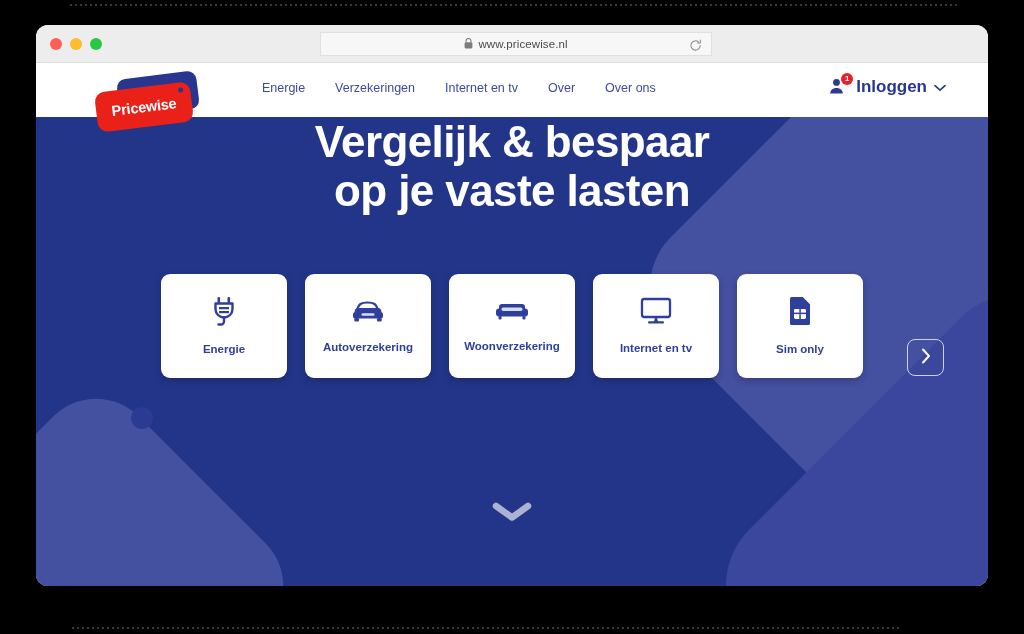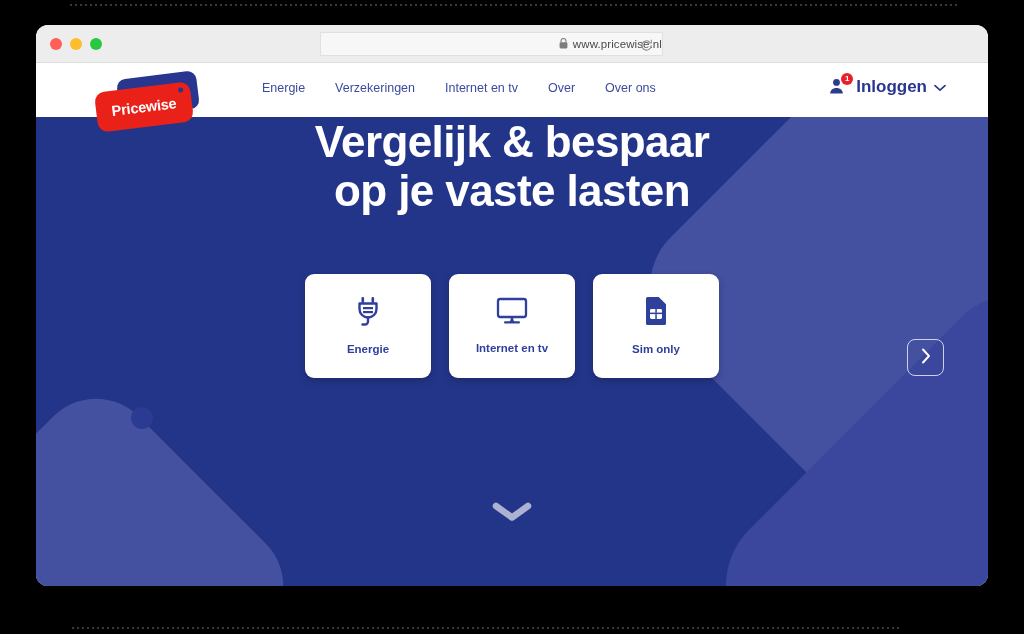--- a/index.html
+++ b/index.html
@@ -63,28 +63,28 @@
   }
   .light { width: 12px; height: 12px; border-radius: 50%; }
   .light.red    { background: #ff5f57; }
   .light.yellow { background: #ffbd2e; }
   .light.green  { background: #28c840; }
 
   .urlbar {
     position: absolute;
     left: 284px;
     top: 7px;
-    width: 343px;
+    width: 392px;
     height: 24px;
     background: #f7f7f7;
     border: 1px solid #e0e0e0;
     border-radius: 0;
     display: flex;
     align-items: center;
-    justify-content: flex-end;
+    justify-content: center;
   }
   .url-inner { display: flex; align-items: center; gap: 5px; }
   .lock-icon { display: block; }
   .url-text {
     font-size: 11.5px;
     color: #4a4a4a;
     letter-spacing: 0.1px;
   }
   .reload-icon {
     position: absolute;
@@ -410,21 +410,46 @@
                 <rect x="17.5" y="1" width="2.6" height="6" rx="1.2" fill="#2f3f9c"></rect>
                 <path d="M5.5 7.5h17v5.5a8.5 8.5 0 0 1-8.5 8.5 8.5 8.5 0 0 1-8.5-8.5z" fill="none" stroke="#2f3f9c" stroke-width="2.4" stroke-linejoin="round"></path>
                 <rect x="9" y="11" width="10" height="2.2" fill="#2f3f9c"></rect>
                 <rect x="9" y="15" width="10" height="2.2" fill="#2f3f9c"></rect>
                 <path d="M14 21.5v4a3 3 0 0 1-3 3H8.5" fill="none" stroke="#2f3f9c" stroke-width="2.4" stroke-linecap="round"></path>
               </svg>
             </span>
             <span class="card-label">Energie</span>
           </div>
 
-
+          <div class="card">
+            <span class="card-icon">
+              <svg width="34" height="26" viewBox="0 0 34 26">
+                <path d="M4 16.5c-1.2-4 0.5-6.5 2.8-6.5h20.4c2.3 0 4 2.5 2.8 6.5z" fill="#2f3f9c"></path>
+                <rect x="2" y="14" width="30" height="6.5" rx="2.6" fill="#2f3f9c"></rect>
+                <rect x="10.5" y="15.2" width="13" height="2.6" rx="1.2" fill="#d8dcef"></rect>
+                <rect x="3.2" y="20" width="5" height="3.4" rx="1.5" fill="#2f3f9c"></rect>
+                <rect x="25.8" y="20" width="5" height="3.4" rx="1.5" fill="#2f3f9c"></rect>
+                <path d="M6.5 10.5c1.5-4 3-6 10-6s8.5 2 10 6" fill="none" stroke="#2f3f9c" stroke-width="2.2" stroke-linecap="round"></path>
+              </svg>
+            </span>
+            <span class="card-label">Autoverzekering</span>
+          </div>
+
+          <div class="card">
+            <span class="card-icon">
+              <svg width="34" height="24" viewBox="0 0 34 24">
+                <rect x="4" y="5" width="26" height="7" rx="3" fill="#2f3f9c"></rect>
+                <rect x="1" y="9.5" width="32" height="8" rx="3" fill="#2f3f9c"></rect>
+                <rect x="6.5" y="8.5" width="21" height="3.4" rx="1.6" fill="#d8dcef"></rect>
+                <rect x="3.5" y="17" width="3" height="3.6" rx="1.1" fill="#2f3f9c"></rect>
+                <rect x="27.5" y="17" width="3" height="3.6" rx="1.1" fill="#2f3f9c"></rect>
+              </svg>
+            </span>
+            <span class="card-label">Woonverzekering</span>
+          </div>
 
           <div class="card">
             <span class="card-icon">
               <svg width="32" height="28" viewBox="0 0 32 28">
                 <rect x="2" y="2" width="28" height="18" rx="2.2" fill="none" stroke="#2f3f9c" stroke-width="2.3"></rect>
                 <path d="M11 25.5c3-0.6 3.6-1.6 3.8-4.6h2.4c0.2 3 0.8 4 3.8 4.6z" fill="#2f3f9c"></path>
                 <rect x="8" y="24.3" width="16" height="2.3" rx="1.1" fill="#2f3f9c"></rect>
               </svg>
             </span>
             <span class="card-label">Internet en tv</span>

